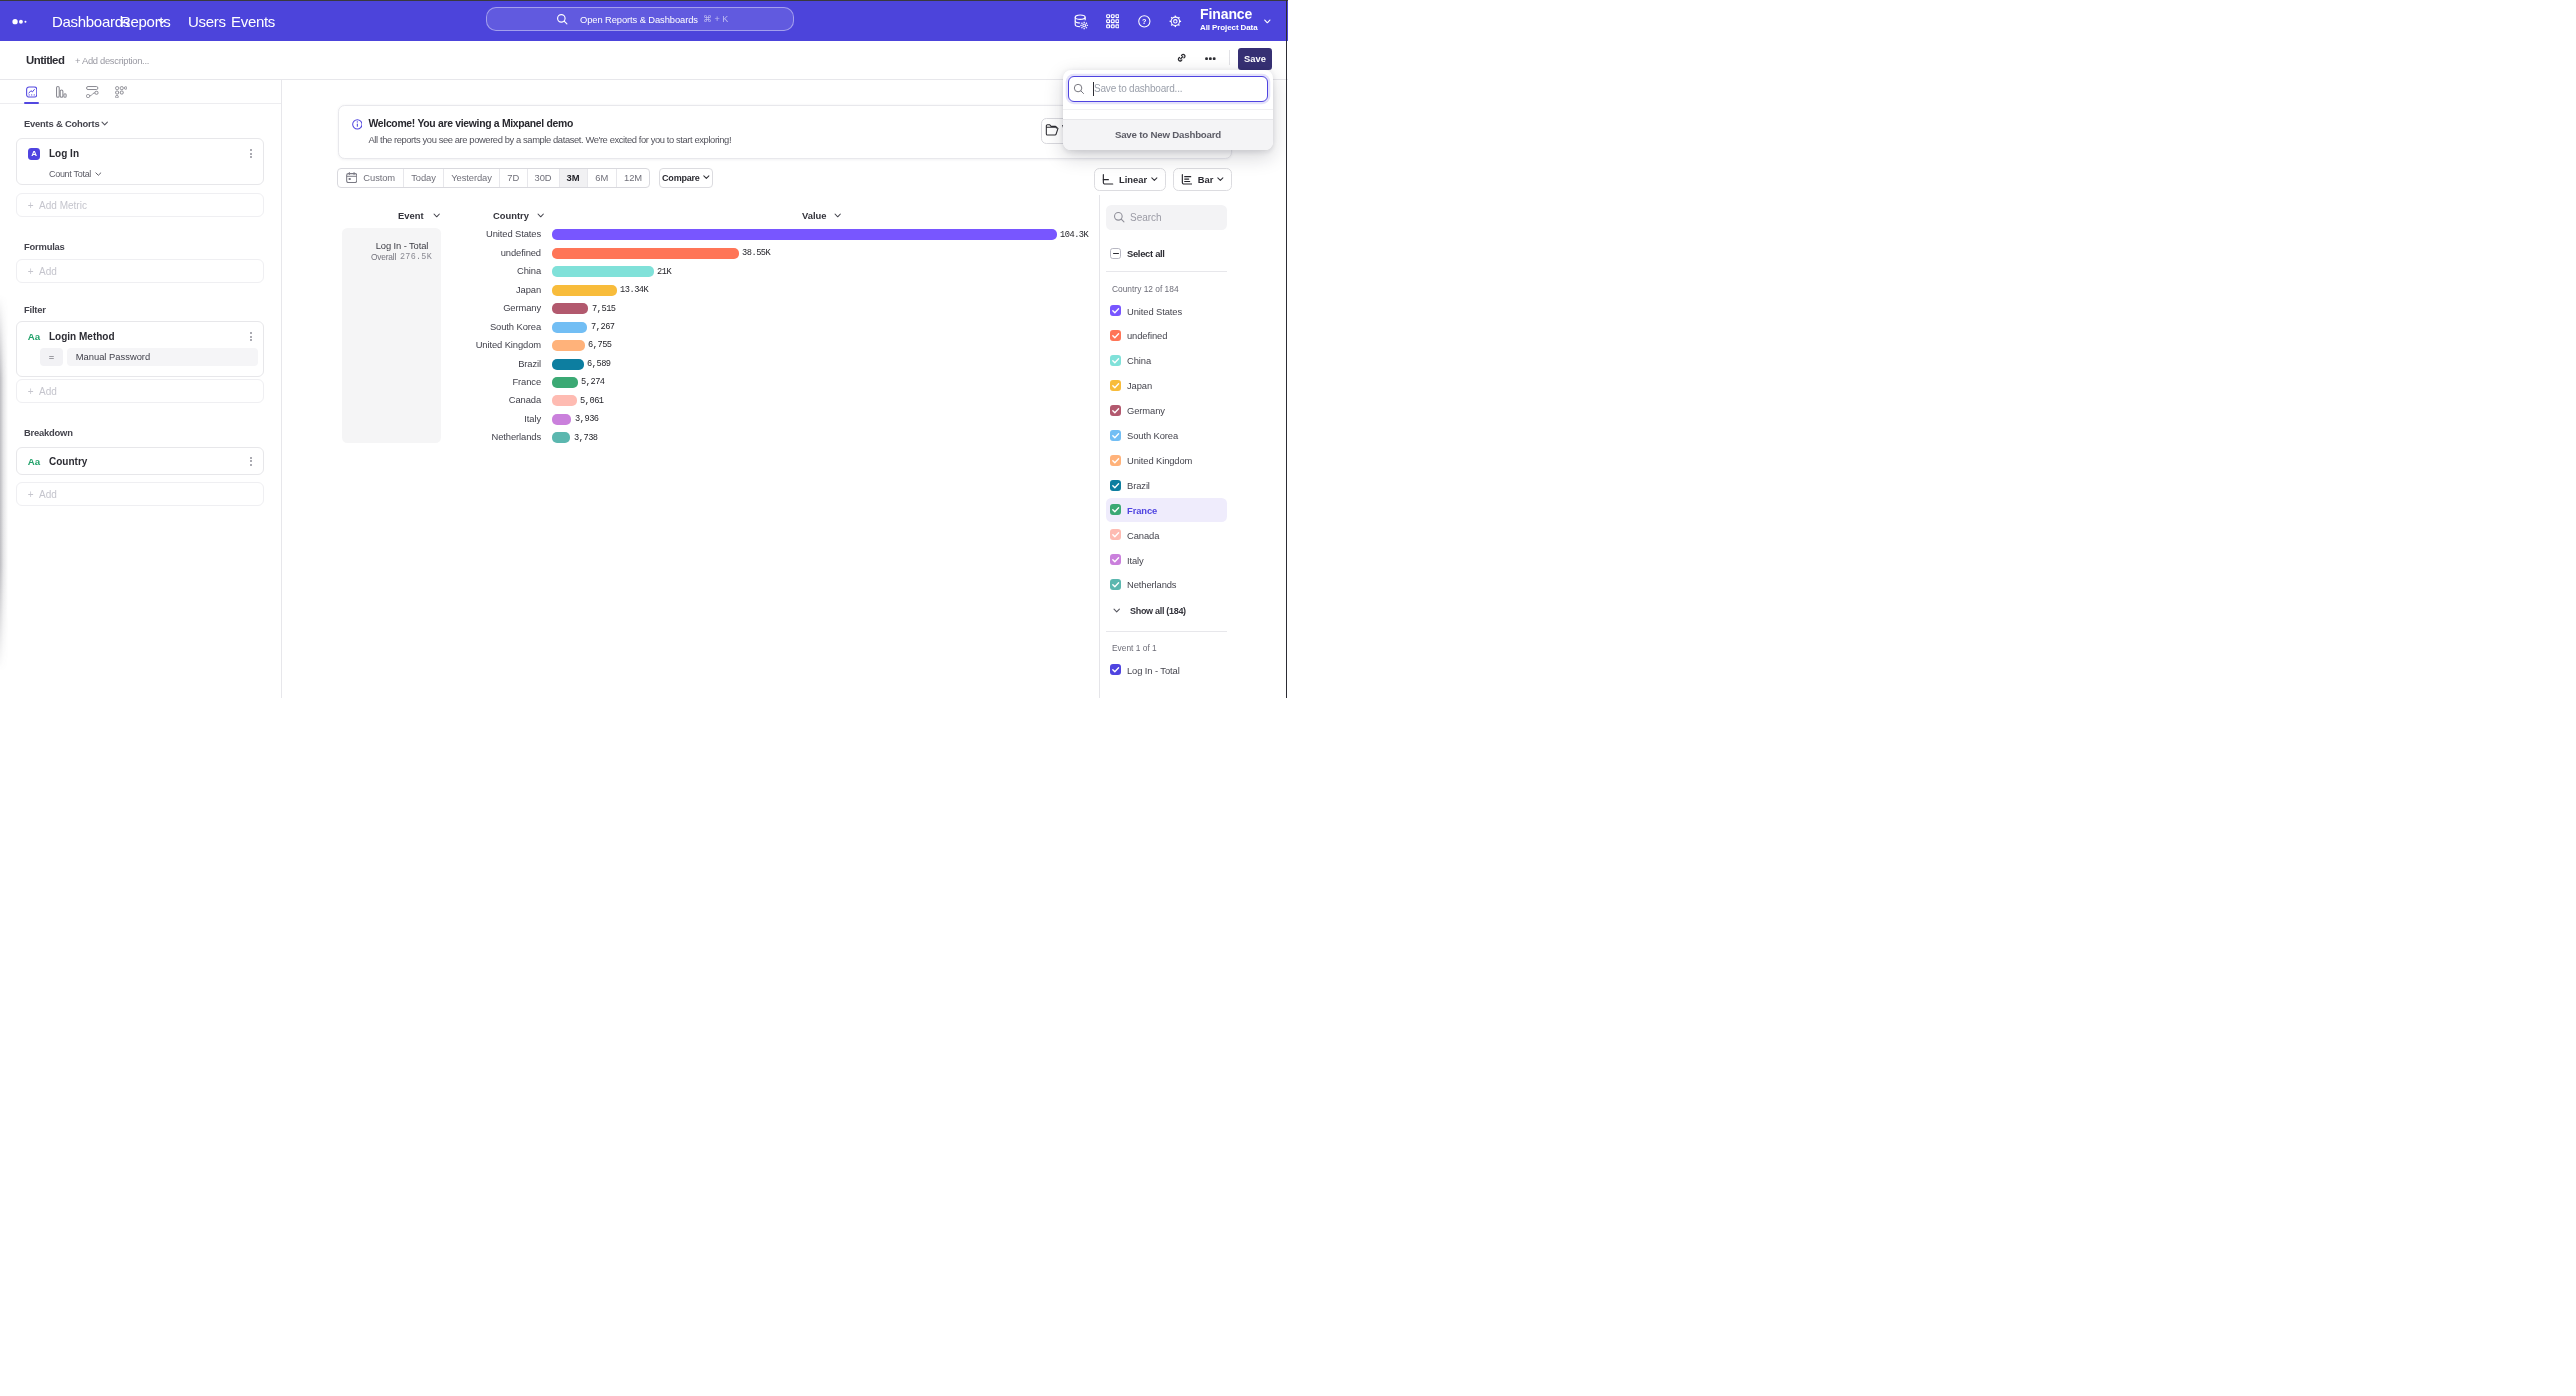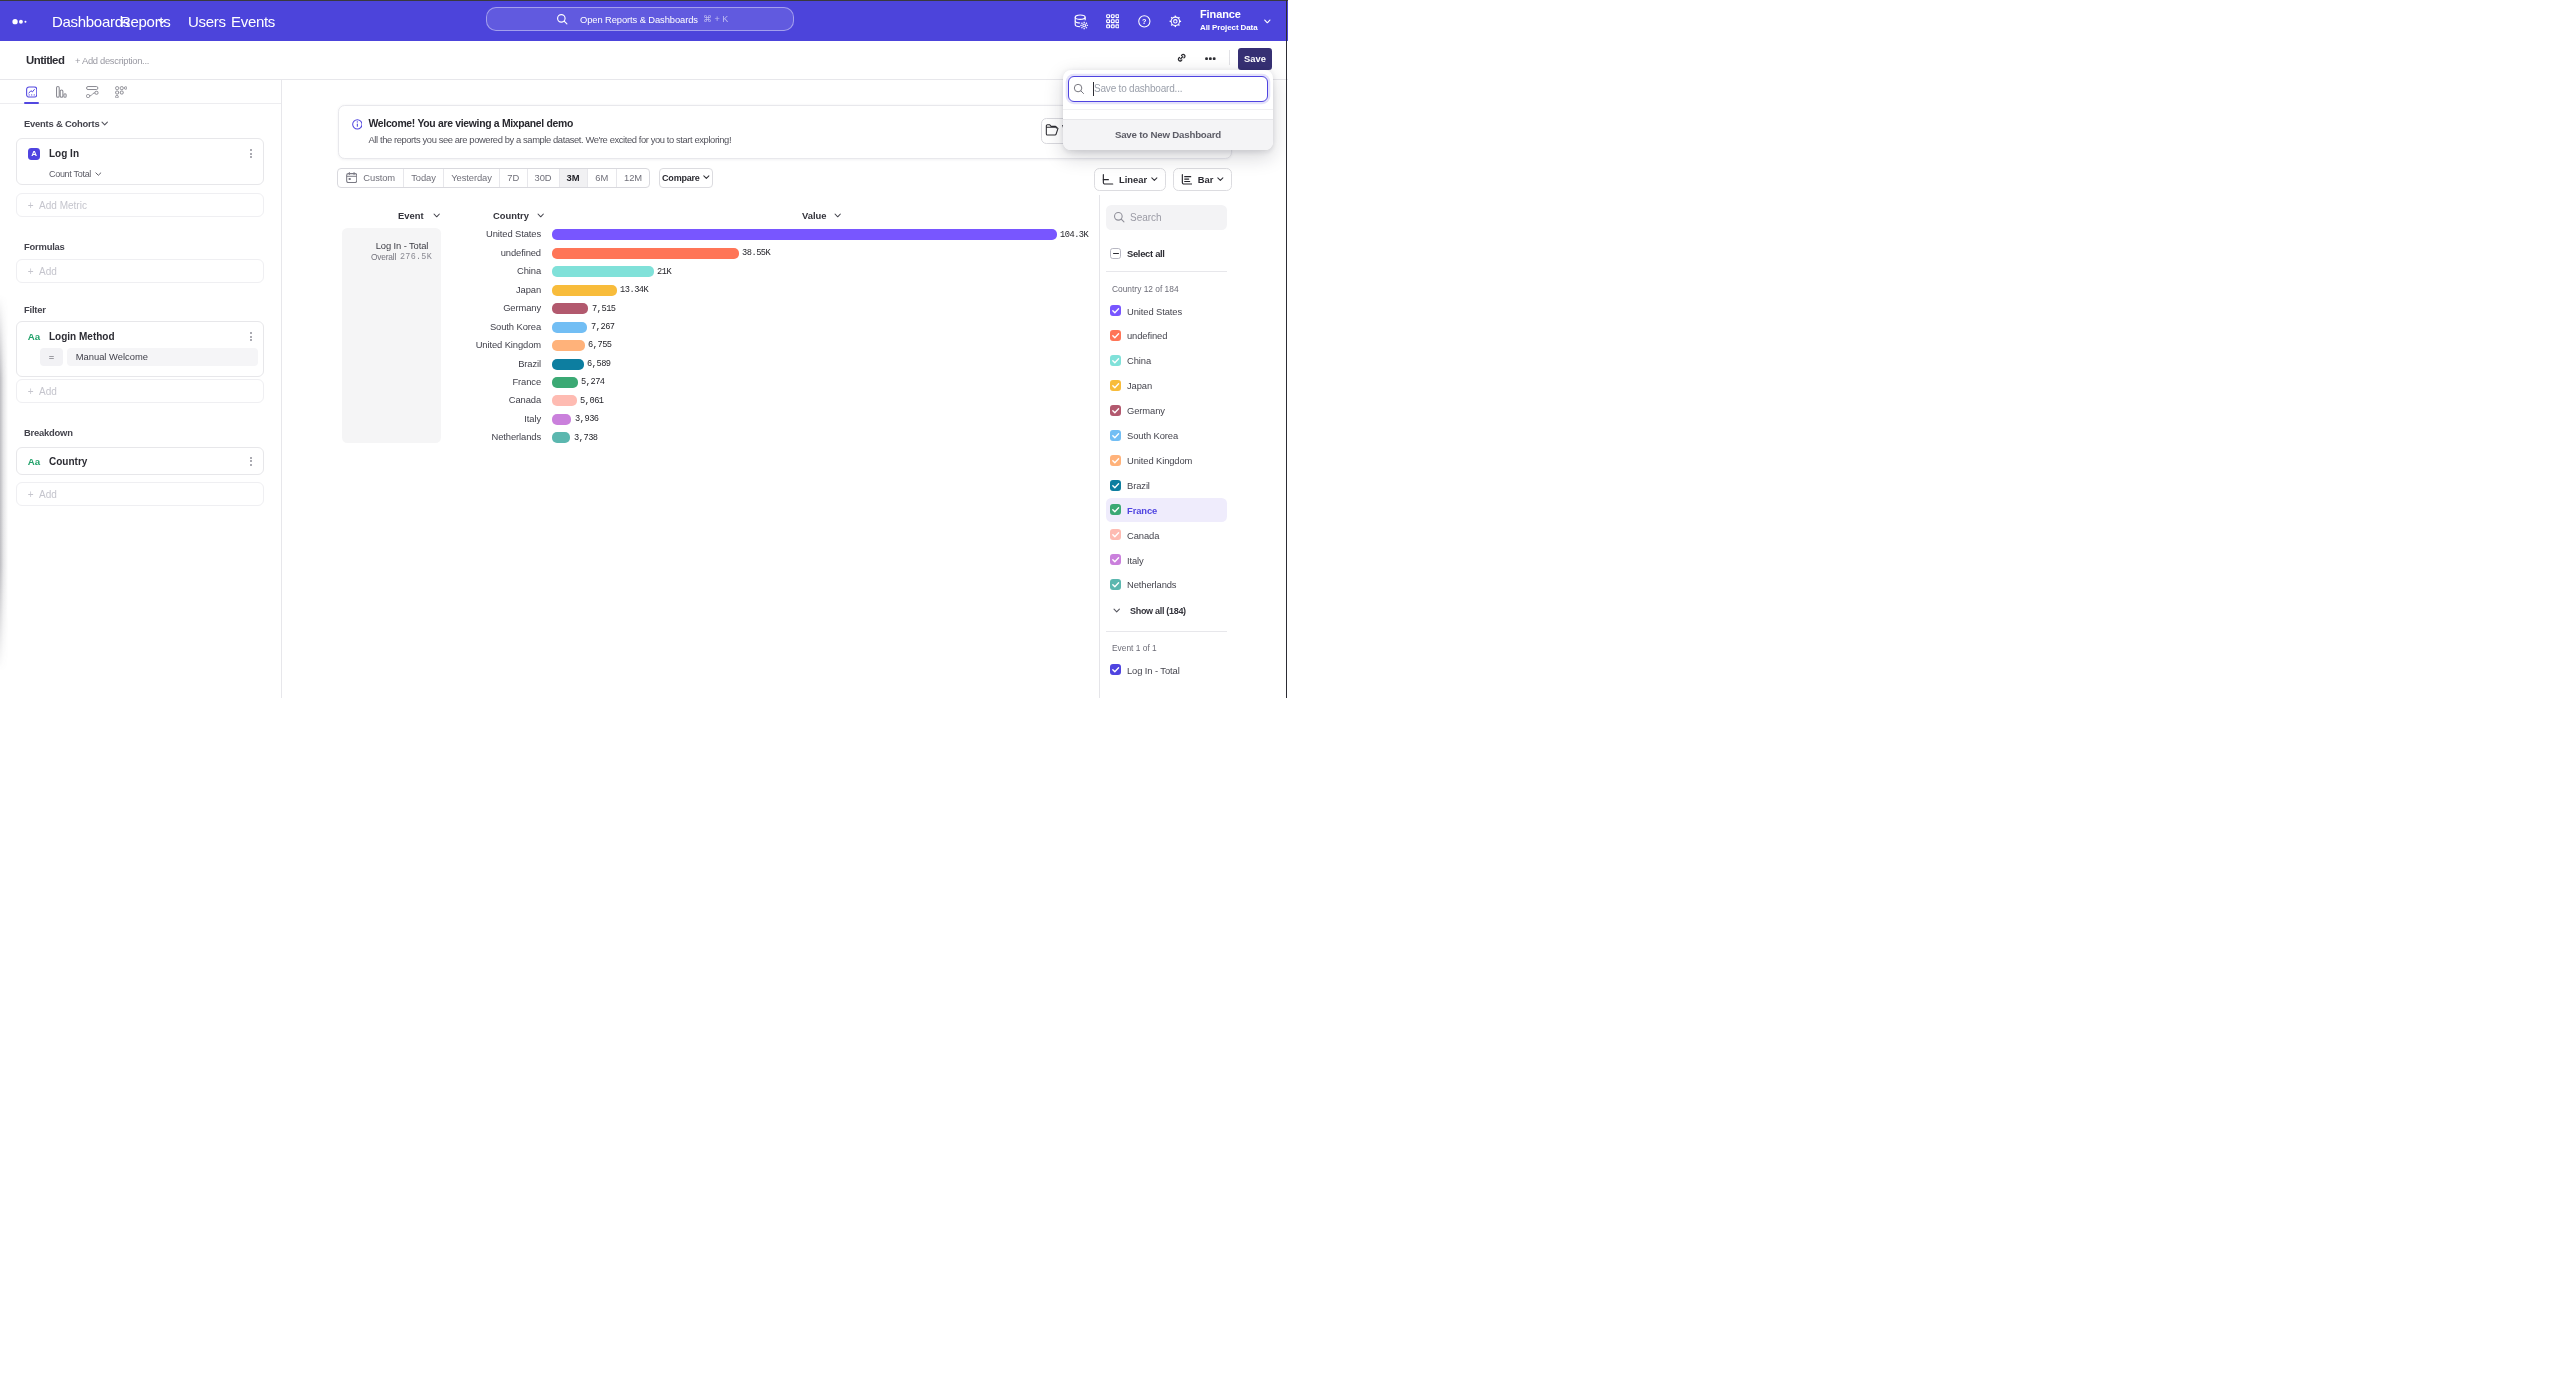--- a/index.html
+++ b/index.html
@@ -118,21 +118,21 @@
           <path d="M0 6.5 L0 8.6"></path>
           <path d="M-6.5 0 L-8.6 0"></path>
           <path d="M6.5 0 L8.6 0"></path>
         <path d="M-4.6 -4.6 L-6.1 -6.1"></path>
           <path d="M4.6 4.6 L6.1 6.1"></path>
           <path d="M-4.6 4.6 L-6.1 6.1"></path>
           <path d="M4.6 -4.6 L6.1 -6.1"></path>
       </g>
     </g>
   </svg>
-  <div class="item" style="left:1200px;top:5.4px;height:17.4px;line-height:17.4px;font-size:11px;font-weight:700;letter-spacing:-0.1px">Finance</div>
+  <div class="item" style="left:1200px;top:5.4px;height:17.4px;line-height:17.4px;font-size:14px;font-weight:700;letter-spacing:-0.1px">Finance</div>
   <div class="item" style="left:1200px;top:19.5px;height:14.8px;line-height:14.8px;font-size:8px;font-weight:700;letter-spacing:-0.1px">All Project Data</div>
   <svg class="abs" style="left:1264px;top:18px" width="6.7" height="5.4" viewBox="0 0 10 8">
       <path d="M1.2 1.5 L5 5.6 L8.8 1.5" stroke="#fff" stroke-width="1.7" fill="none" stroke-linecap="round" stroke-linejoin="round"></path>
     </svg>
 </div>
 
 <div class="toolbar"></div>
 <div class="abs" style="left:26px;top:41px;height:39px;line-height:39px;font-size:11.4px;font-weight:700;letter-spacing:-0.5px;color:#2c2c33">Untitled</div>
 <div class="abs" style="left:75px;top:41px;height:39px;line-height:39px;font-size:9.4px;letter-spacing:-0.3px;color:#9a9aa3">+ Add description...</div>
 <svg class="abs" style="left:1176px;top:52px" width="11.4" height="11.4" viewBox="0 0 17 17">
@@ -216,21 +216,21 @@
 <div class="sec-label" style="left:24px;top:304px">Filter</div>
 <div class="card" style="top:321px;height:56px">
   <div class="abs" style="left:10.7px;top:8.7px;height:12.7px;line-height:12.7px;font-size:9.7px;font-weight:700;color:#23a26b">Aa</div>
   <div class="abs" style="left:32px;top:8.7px;height:12.7px;line-height:12.7px;font-size:10px;font-weight:600;color:#2c2c33">Login Method</div>
   <div class="dots3" style="left:233px;top:10px">
       <i></i>
       <i></i>
       <i></i>
     </div>
   <div class="abs" style="left:23px;top:26px;width:23px;height:18px;background:#f2f2f5;border-radius:4px;text-align:center;line-height:18px;font-size:9.4px;color:#4a4a55">=</div>
-  <div class="abs" style="left:50px;top:26px;width:191px;height:18px;background:#f5f5f7;border-radius:4px;line-height:18px;font-size:9.4px;color:#3f3f49;padding-left:8.7px">Manual Welcome</div>
+  <div class="abs" style="left:50px;top:26px;width:191px;height:18px;background:#f5f5f7;border-radius:4px;line-height:18px;font-size:9.4px;color:#3f3f49;padding-left:8.7px">Manual Password</div>
 </div>
 <div class="add-card" style="top:379px">+ &nbsp;Add</div>
 
 <div class="sec-label" style="left:24px;top:427px">Breakdown</div>
 <div class="card" style="top:447px;height:28px">
   <div class="abs" style="left:10.7px;top:8px;height:12.7px;line-height:12.7px;font-size:9.7px;font-weight:700;color:#23a26b">Aa</div>
   <div class="abs" style="left:32px;top:8px;height:12.7px;line-height:12.7px;font-size:10px;font-weight:600;color:#2c2c33">Country</div>
   <div class="dots3" style="left:233px;top:8.7px">
       <i></i>
       <i></i>

